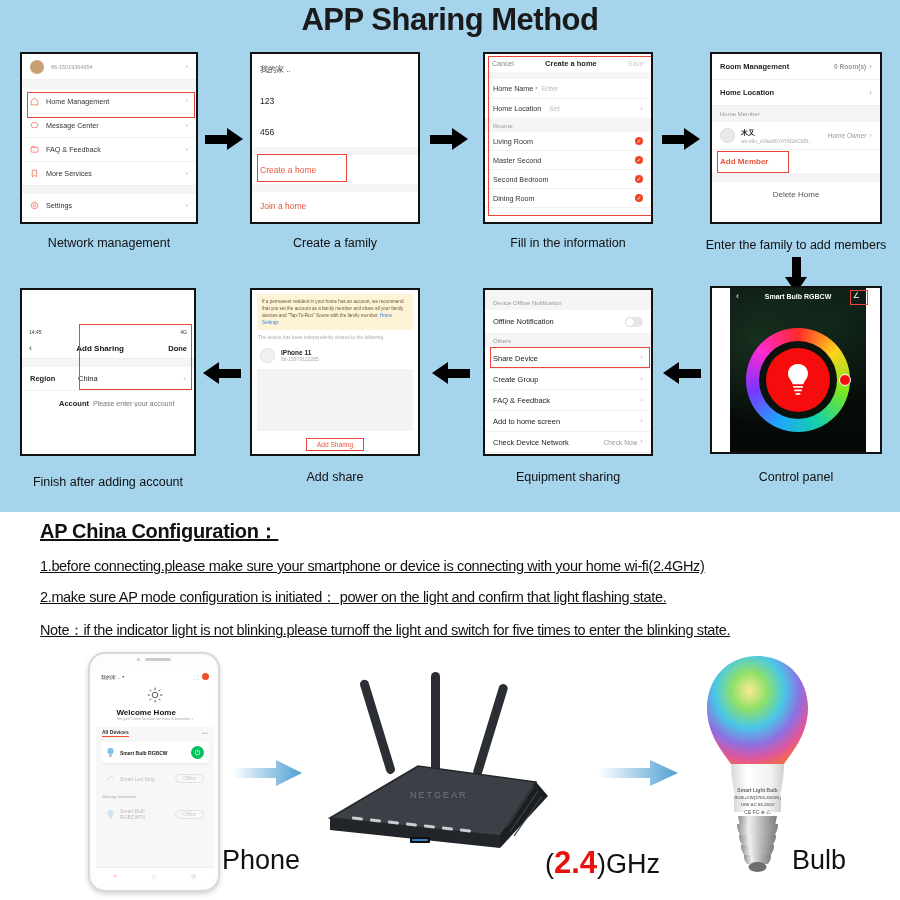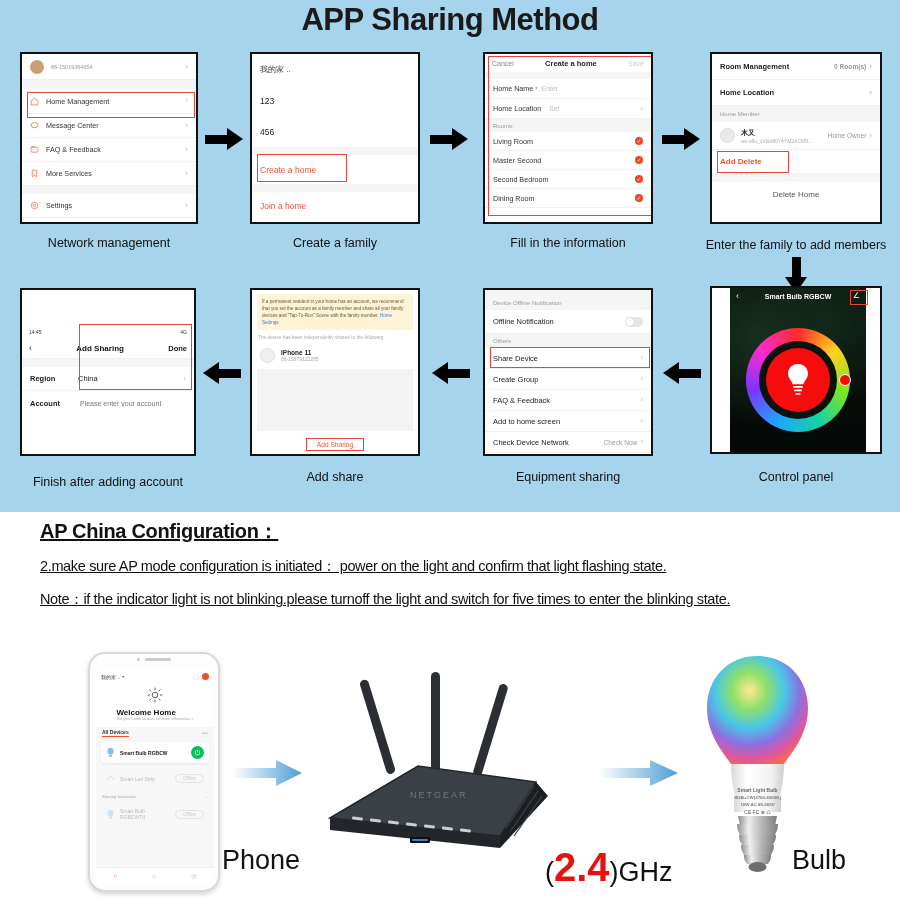--- a/index.html
+++ b/index.html
@@ -160,21 +160,21 @@
   .router{position:absolute;left:300px;top:22px;width:250px;height:190px;}
   .bulb-img{position:absolute;left:700px;top:4px;width:115px;height:225px;}
   .lbl-big{
     position:absolute;font-size:27px;color:#111;
     font-family:"Liberation Sans", sans-serif;
   }
   .lbl-24{
     position:absolute;font-size:27px;color:#111;left:545px;top:845px;
     font-family:"Liberation Sans", sans-serif;
   }
-  .lbl-24 .red{color:#e8110c;font-size:40px;font-weight:bold;}
+  .lbl-24 .red{color:#e8110c;font-size:31px;font-weight:bold;}
 </style>
 </head>
 <body>
 
 <div class="blue-section">
 
   <div class="main-title">APP Sharing Method</div>
 
   <div class="card" style="left:20px;top:52px;width:178px;height:172px;">
     <div style="display:flex;align-items:center;height:26px;padding:0 8px;border-bottom:1px solid #eee;box-sizing:border-box;">
@@ -330,21 +330,21 @@
     <div class="row" style="height:28px;">
       <span style="width:13px;height:13px;border-radius:50%;background:#e9e9e9;border:1px solid #ddd;margin-right:6px;flex:0 0 auto;"></span>
       <span style="flex:1;display:flex;flex-direction:column;justify-content:center;">
         <span style="font-size:7px;color:#222;font-weight:bold;">木又</span>
         <span style="font-size:5px;color:#aaa;">wx-o9u_sVlax80Y4YM2ACM9...</span>
       </span>
       <span class="val">Home Owner</span>
       <span class="chev">›</span>
     </div>
     <div class="row" style="height:23px;color:#e8543a;font-size:8px;font-weight:bold;border-bottom:none;">
-      <span class="lbl">Add Delete</span>
+      <span class="lbl">Add Member</span>
     </div>
     <div style="height:9px;background:#f5f5f5;"></div>
     <div class="row" style="height:24px;border-bottom:none;justify-content:center;color:#555;font-size:8px;">
       <span>Delete Home</span>
     </div>
     <div class="hl-box" style="left:5px;top:97px;width:72px;height:22px;"></div>
   </div>
   <div class="caption" style="left:690px;top:238px;width:212px;">Enter the family to add members</div>
 
   <div class="arrow-d" style="left:785px;top:257px;">
@@ -468,30 +468,31 @@
       <span style="flex:1;text-align:center;font-size:8px;font-weight:bold;color:#111;">Add Sharing</span>
       <span style="font-size:7.5px;font-weight:bold;color:#111;">Done</span>
     </div>
     <div style="height:8px;background:#f5f5f5;"></div>
     <div class="row" style="height:24px;font-size:7.5px;color:#222;">
       <span style="width:48px;font-weight:bold;">Region</span>
       <span style="flex:1;">China</span>
       <span class="chev">›</span>
     </div>
     <div class="row" style="height:24px;font-size:7.5px;color:#222;border-bottom:none;">
-      <span style="width:48px;font-weight:bold;">Account</span>
+      <span style="width:48px;font-weight:bold;margin-left:29px;">Account</span>
       <input style="flex: 1 1 0%; border: none; outline: none; font-size: 7px; color: rgb(153, 153, 153); background: transparent; font-family: &quot;Liberation Sans&quot;, sans-serif;" placeholder="Please enter your account">
     </div>
     <div class="hl-box" style="left:57px;top:34px;width:113px;height:66px;"></div>
   </div>
   <div class="caption" style="left:8px;top:475px;width:200px;">Finish after adding account</div>
 </div>
 
 <div class="ap-block">
   <div class="ap-title">AP China Configuration：</div>
+  <div><span class="ap-line">1.before connecting.please make sure your smartphone or device is connecting with your home wi-fi(2.4GHz)</span></div>
   <div><span class="ap-line">2.make sure AP mode configuration is initiated：  power on the light and confirm that light flashing state.</span></div>
   <div><span class="ap-line">Note：if the indicator light is not blinking.please turnoff the light and switch for five times to enter the blinking state.</span></div>
 </div>
 
 <div class="bottom">
 
   <div class="phone-mock">
     <div class="pm-notch">
       <span class="dot"></span>
         <span class="bar"></span>

